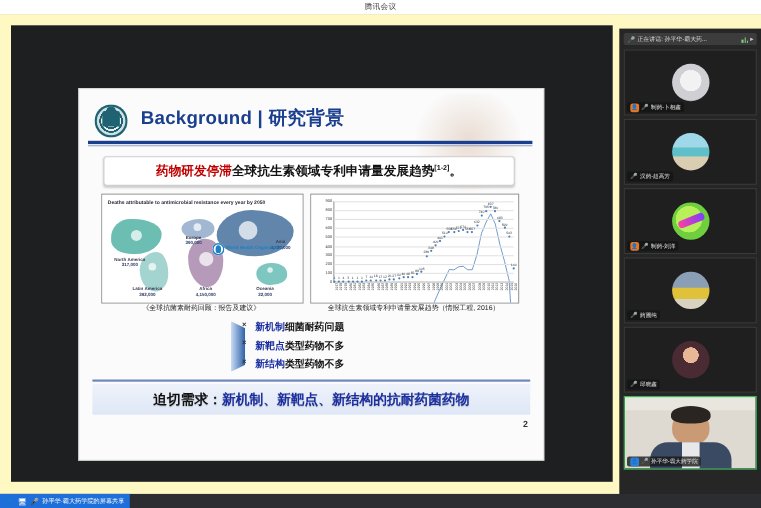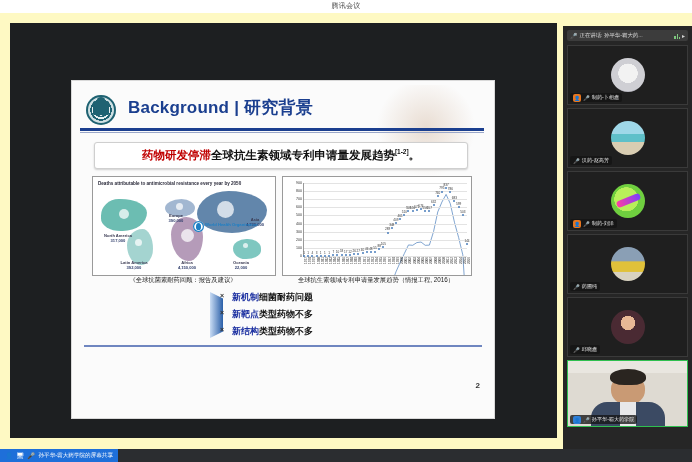--- a/index.html
+++ b/index.html
@@ -370,20 +370,23 @@
           </div>
           <div class="bitem b2">
             <span class="x">×</span><span class="k">新靶点</span><span style="color:#111">类型药物不多</span>
           </div>
           <div class="bitem b3">
             <span class="x">×</span><span class="k">新结构</span><span style="color:#111">类型药物不多</span>
           </div>
         </div>
 
         <div class="botrule"></div>
+        <div class="banner">
+          <div class="t"><span>迫切需求：</span><span class="blue">新机制、新靶点、新结构的抗耐药菌药物</span></div>
+        </div>
         <div class="pgno">2</div>
       </div>
     </div>
 
     <div class="rail">
       <div class="speaking">
         <span class="mic">🎤</span>
         <span class="nm"><span>正在讲话:</span> <span>孙平华-霸大药...</span></span>
         <span class="bars">
             <i style="height:3px"></i>

